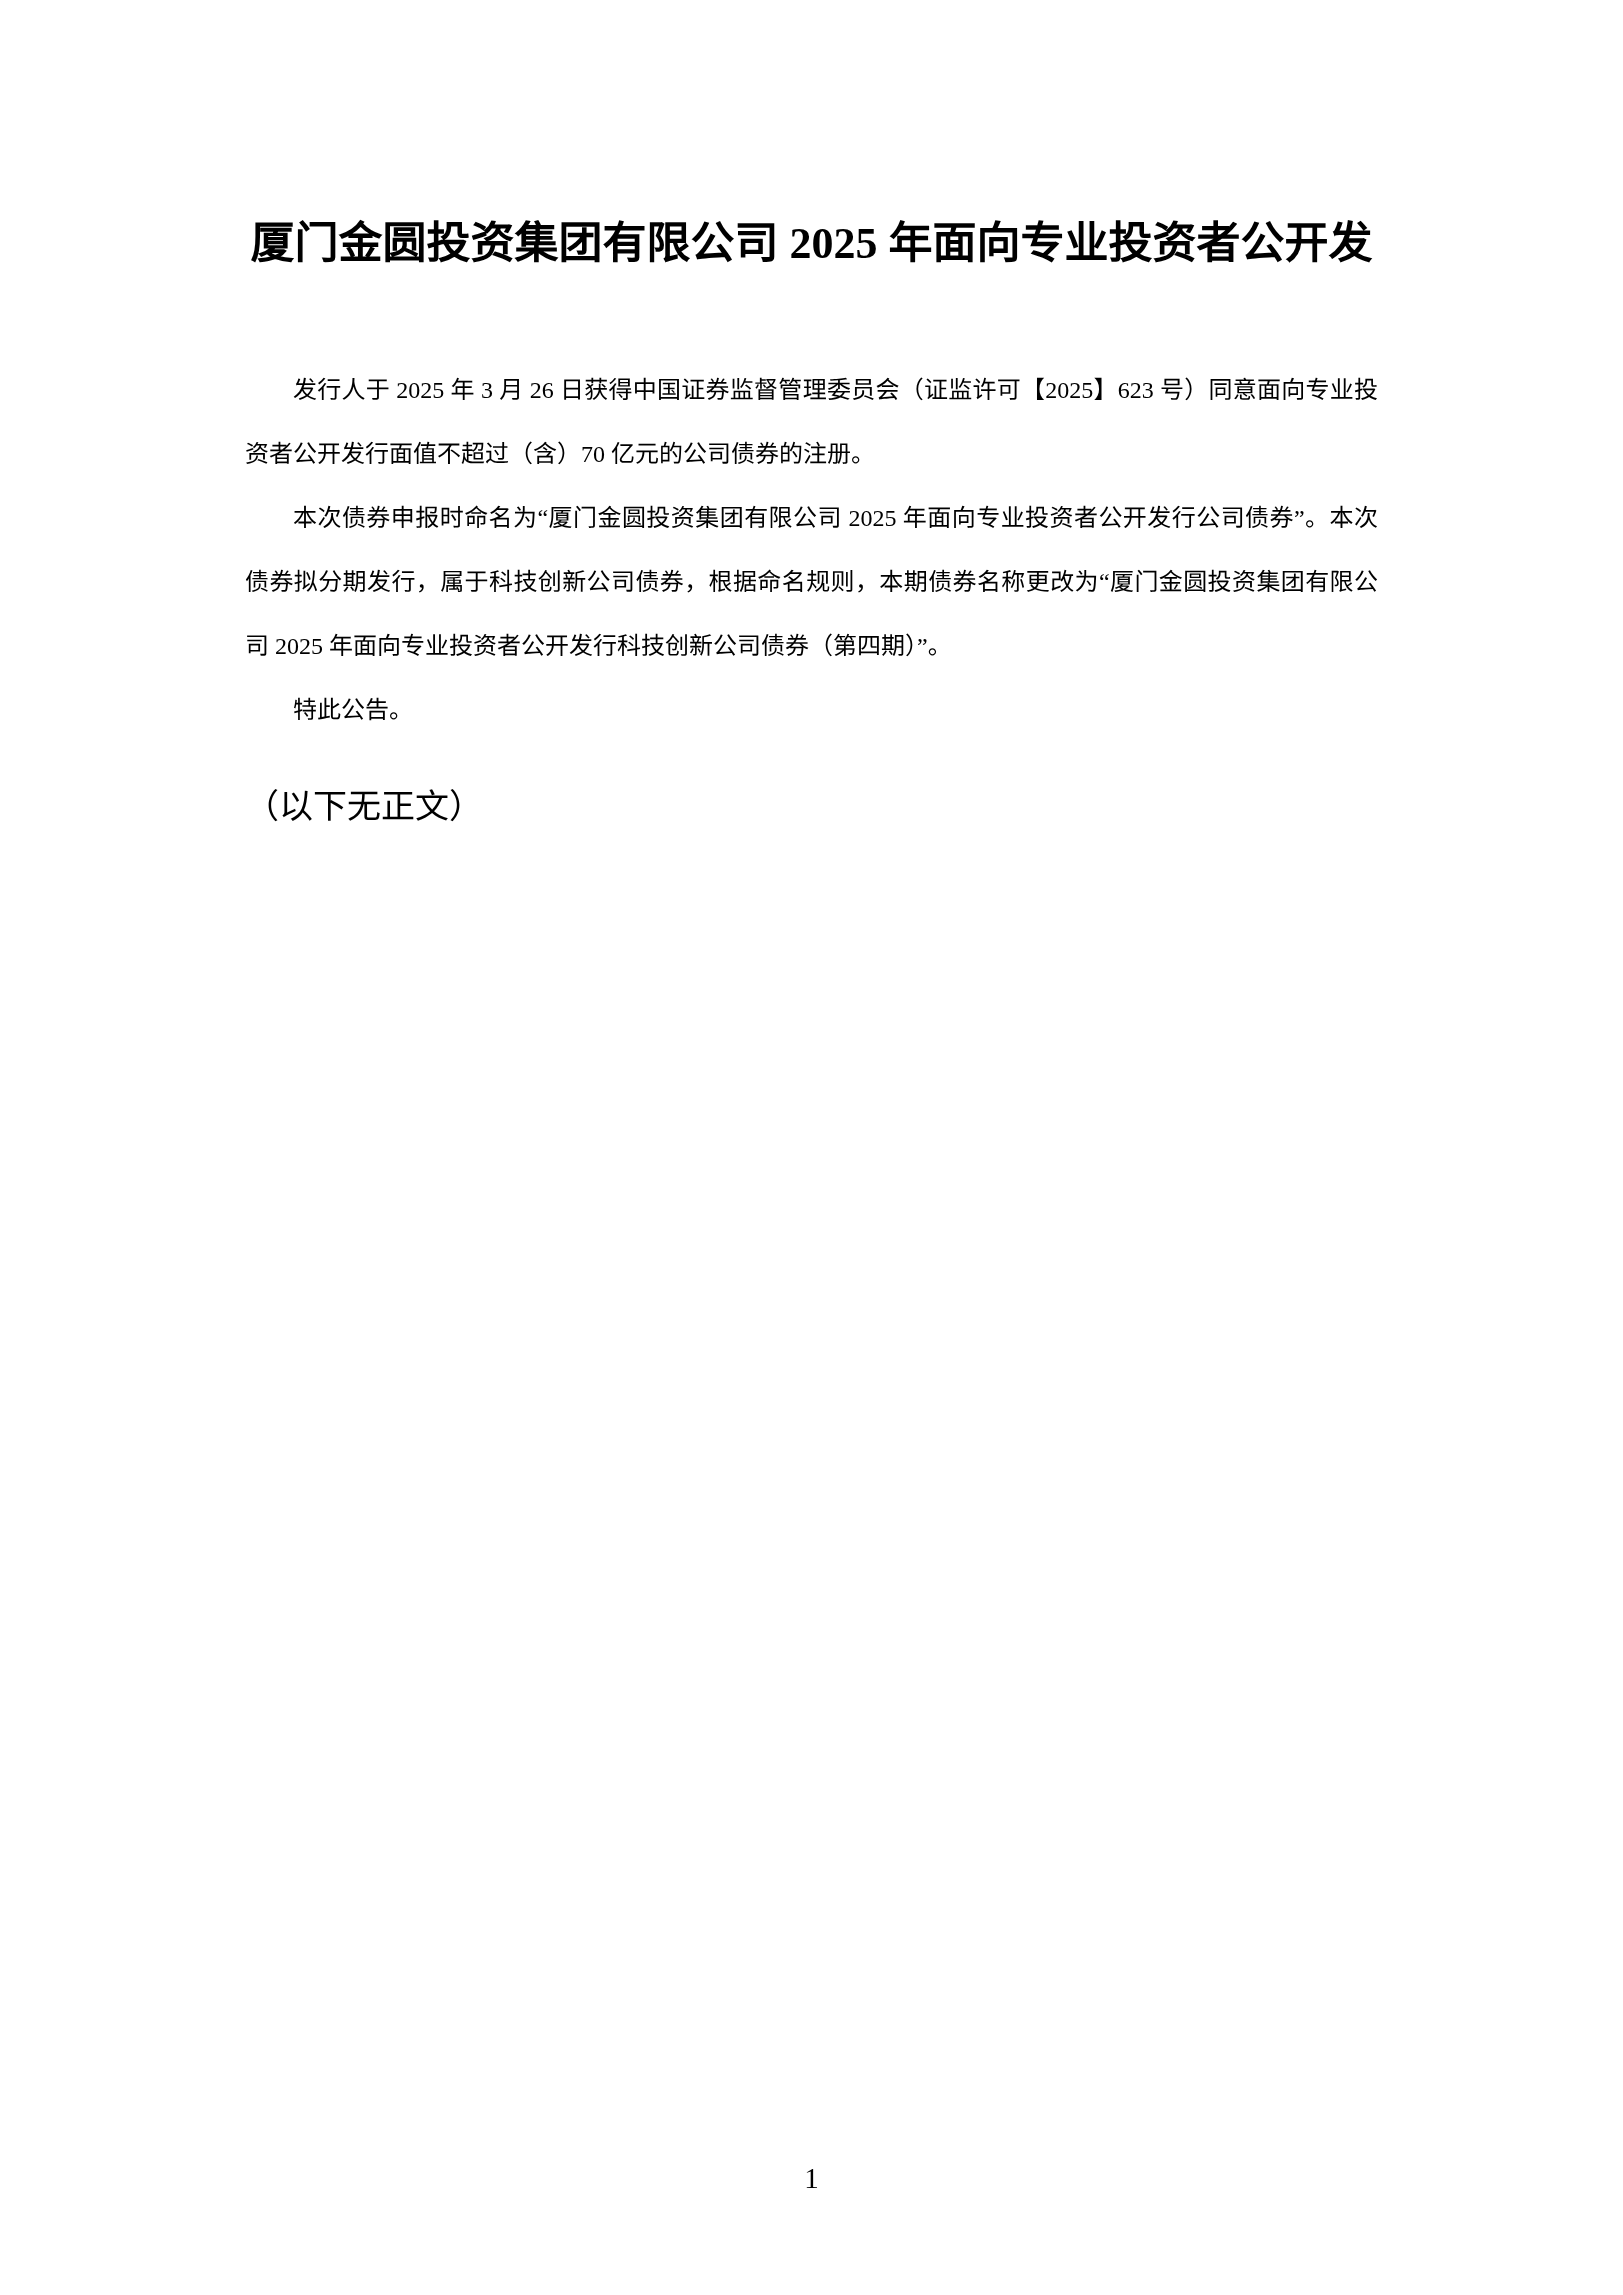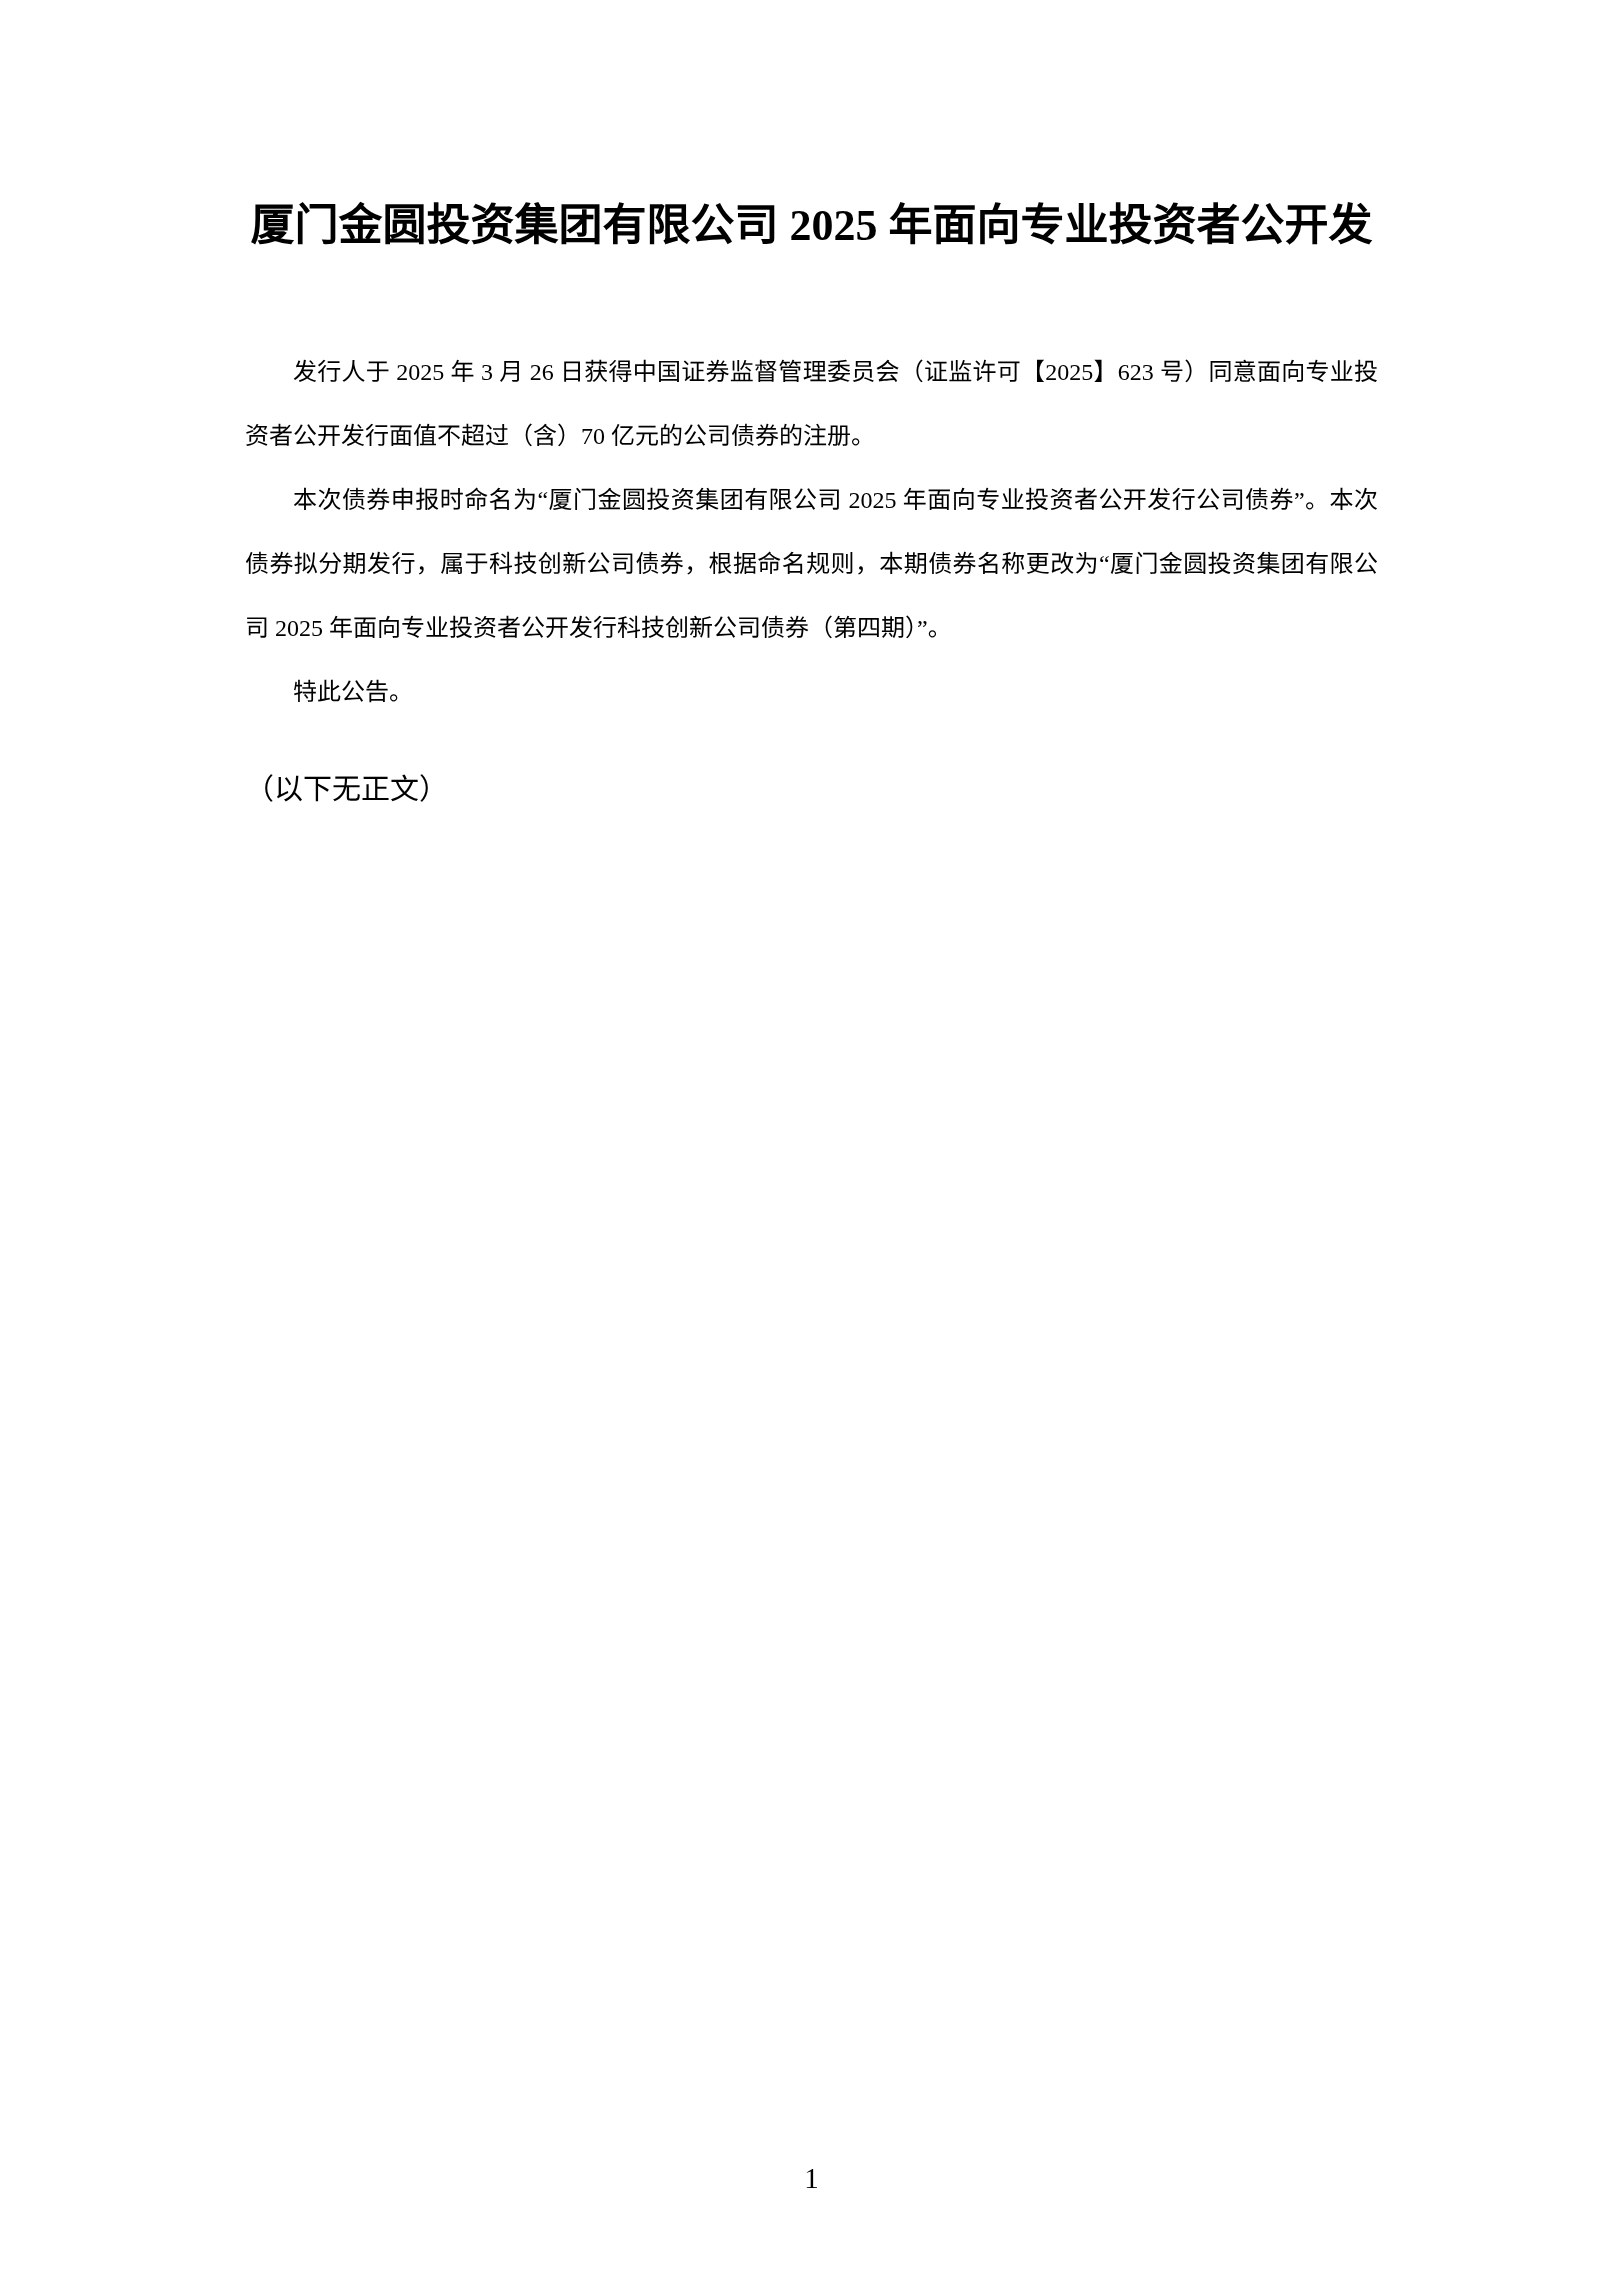--- a/index.html
+++ b/index.html
@@ -12,21 +12,21 @@
     width: 1623px;
     height: 2295px;
     background: #ffffff;
     color: #000000;
     font-family: "Liberation Serif", "DejaVu Serif", serif;
     overflow: hidden;
   }
   .content {
     position: absolute;
     left: 245px;
-    top: 184px;
+    top: 202px;
     width: 1133px;
   }
   .doc-title {
     font-size: 44px;
     font-weight: bold;
     line-height: 83px;
     text-align: center;
     margin: 0 0 73px 0;
   }
   .doc-title .title-line {
@@ -36,21 +36,21 @@
     font-size: 24px;
     line-height: 64px;
     margin: 0;
     text-align: justify;
     text-justify: inter-ideograph;
   }
   .body-text p.indent {
     text-indent: 2em;
   }
   .closing-note {
-    font-size: 29px;
+    font-size: 34px;
     line-height: 64px;
     margin: 33px 0 0 0;
     text-align: left;
   }
   .page-number {
     position: absolute;
     left: 0;
     width: 1623px;
     top: 2163px;
     text-align: center;

